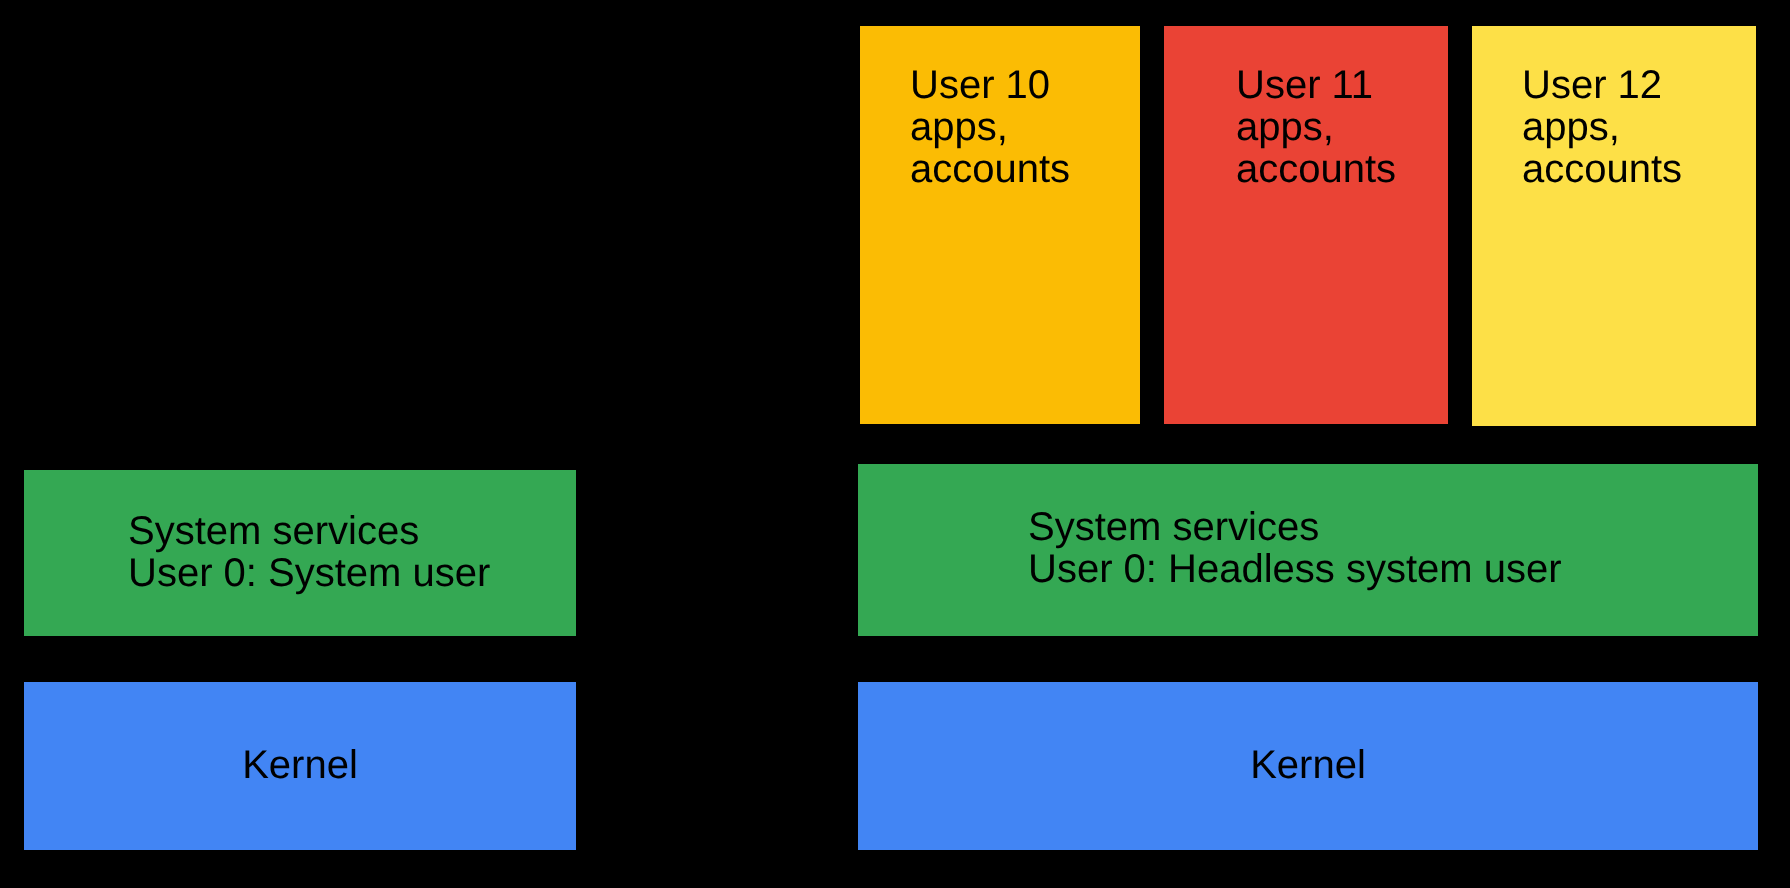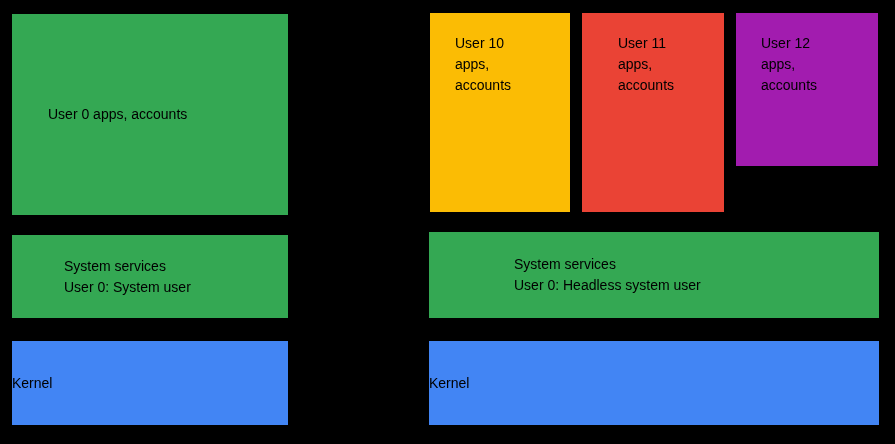--- a/index.html
+++ b/index.html
@@ -13,28 +13,29 @@
     width: 895px;
     height: 444px;
     background: #000000;
     overflow: hidden;
     font-family: "Liberation Sans", sans-serif;
   }
   .box {
     position: absolute;
     box-sizing: border-box;
     color: #000000;
-    font-size: 14px;
+    font-size: 20px;
     line-height: 21px;
     white-space: pre-line;
   }
   
   .tx-center {
     display: flex;
     align-items: center;
+    justify-content: center;
     text-align: center;
   }
   .tx-mid-left {
     display: flex;
     align-items: center;
     justify-content: flex-start;
     text-align: left;
   }
   .tx-top-left {
     display: flex;
@@ -46,23 +47,20 @@
   .pad-52 { padding-left: 52px; }
   .pad-85 { padding-left: 85px; }
   .pad-t20 { padding-top: 20px; }
   .pad-l25 { padding-left: 25px; }
 </style>
 </head>
 <body>
 
 <div id="canvas">
 
-  <div class="box tx-mid-left pad-36" style="left:12px; top:14px; width:276px; height:201px; background:#34a853;">
-    <span>User 0 apps, accounts</span>
-  </div>
 
   <div class="box tx-mid-left pad-52" style="left:12px; top:235px; width:276px; height:83px; background:#34a853;">
     <span>System services
 User 0: System user</span>
   </div>
 
   <div class="box tx-center" style="left:12px; top:341px; width:276px; height:84px; background:#4285f4;">
     <span>Kernel</span>
   </div>
 
@@ -71,21 +69,21 @@
 apps,
 accounts</span>
   </div>
 
   <div class="box tx-top-left pad-t20 pad-l25" style="left:582px; top:13px; width:142px; height:199px; background:#ea4335;padding-left:36px;">
     <span>User 11
 apps,
 accounts</span>
   </div>
 
-  <div class="box tx-top-left pad-t20 pad-l25" style="left:736px; top:13px; width:142px; height:153px; background:#a21caf;">
+  <div class="box tx-top-left pad-t20 pad-l25" style="left:736px; top:13px; width:142px; height:200px; background:#fde047;">
     <span>User 12
 apps,
 accounts</span>
   </div>
 
   <div class="box tx-mid-left pad-85" style="left:429px; top:232px; width:450px; height:86px; background:#34a853;">
     <span>System services
 User 0: Headless system user</span>
   </div>
 

